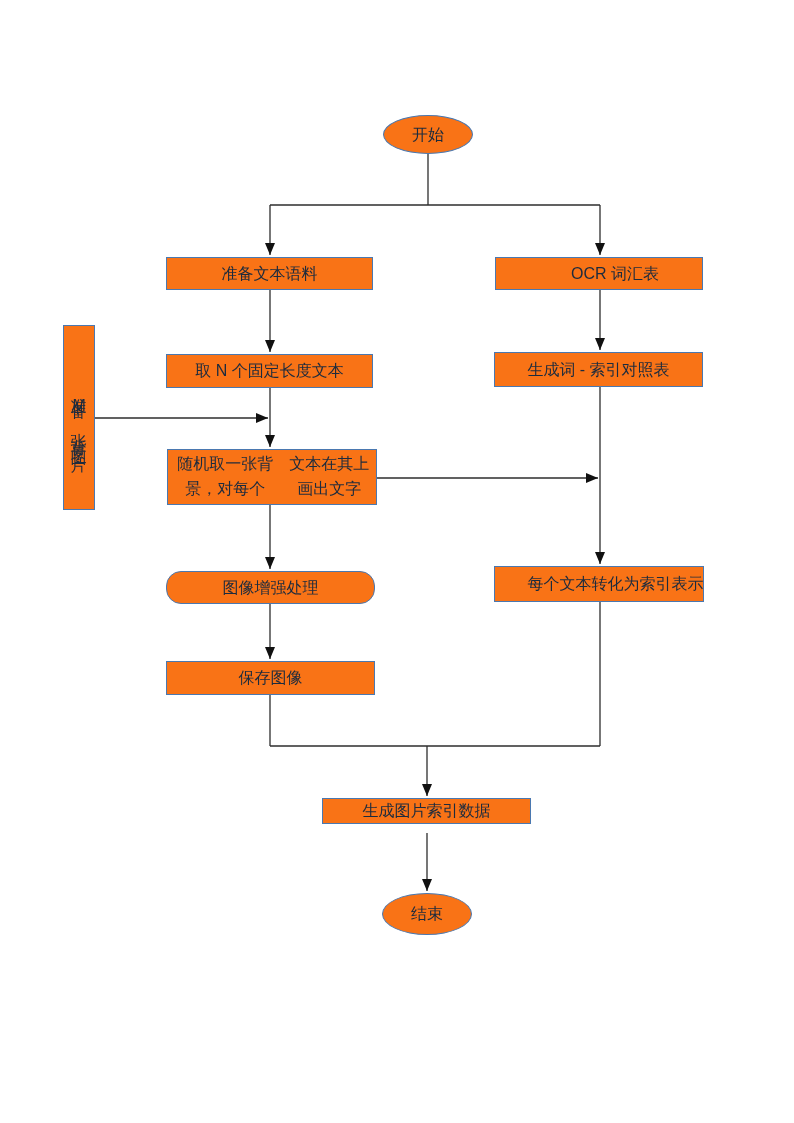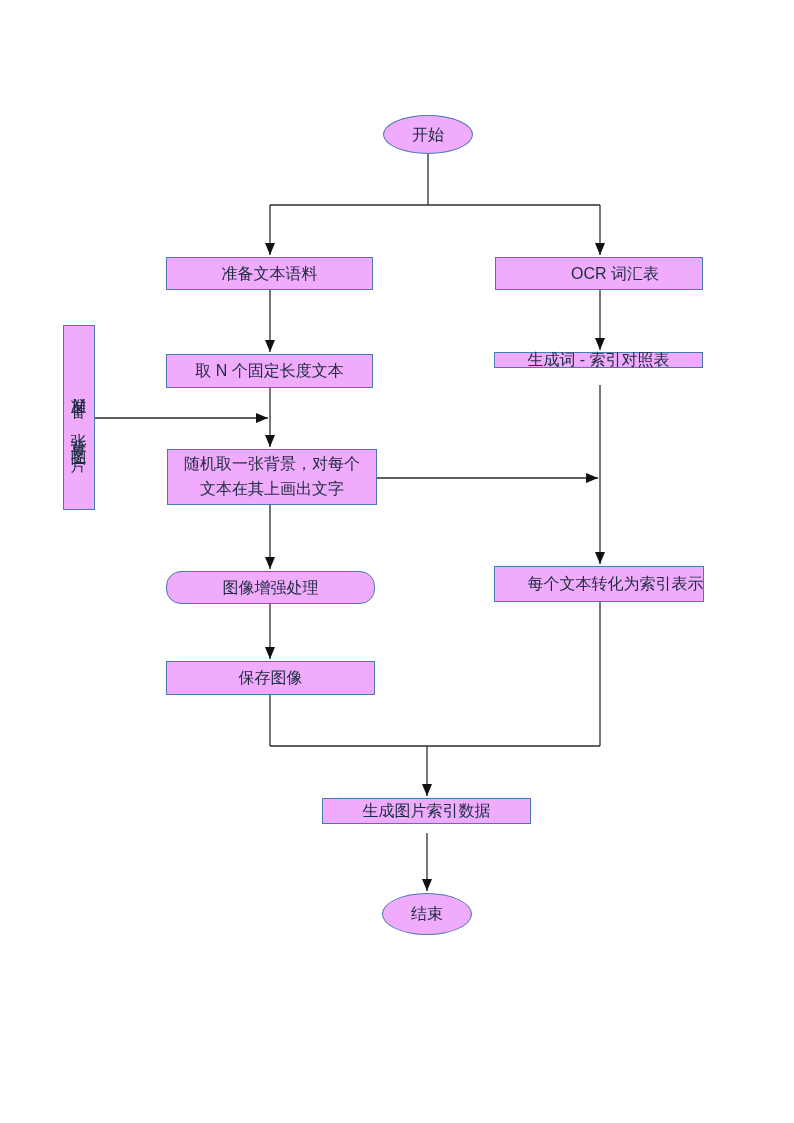--- a/index.html
+++ b/index.html
@@ -18,36 +18,36 @@
   .connectors {
     position: absolute;
     left: 0; top: 0;
     width: 794px;
     height: 1123px;
     pointer-events: none;
   }
   .node {
     position: absolute;
     box-sizing: border-box;
-    background: #f0abfc;
+    background: #f97316;
     border: 1.5px solid #4A78B0;
     display: flex;
     align-items: center;
     justify-content: center;
     text-align: center;
     font-size: 16px;
     line-height: 1.45;
     color: #1C2B3E;
     white-space: nowrap;
   }
   .node.ellipse {
     border-radius: 50%;
   }
   .node.multiline {
-    flex-direction: column;
+    flex-direction: row;
     white-space: normal;
     line-height: 1.55;
   }
   .node.vertical {
     writing-mode: vertical-rl;
     text-orientation: upright;
     letter-spacing: 6px;
     justify-content: center;
     padding: 4px 0;
   }
@@ -95,21 +95,21 @@
   </div>
 
   <div class="node" style="left:495px; top:257px; width:208px; height:33px;padding-left:32px;">
     <span>OCR 词汇表</span>
   </div>
 
   <div class="node" style="left:166px; top:354px; width:207px; height:34px;">
     <span>取 N 个固定长度文本</span>
   </div>
 
-  <div class="node" style="left:494px; top:352px; width:209px; height:16px;">
+  <div class="node" style="left:494px; top:352px; width:209px; height:35px;">
     <span>生成词 - 索引对照表</span>
   </div>
 
   <div class="node vertical" style="left:63px; top:325px; width:32px; height:185px;">
     <span>准备M张背景图片</span>
   </div>
 
   <div class="node multiline" style="left:167px; top:449px; width:210px; height:56px;">
     <span>随机取一张背景，对每个</span>
     <span>文本在其上画出文字</span>

